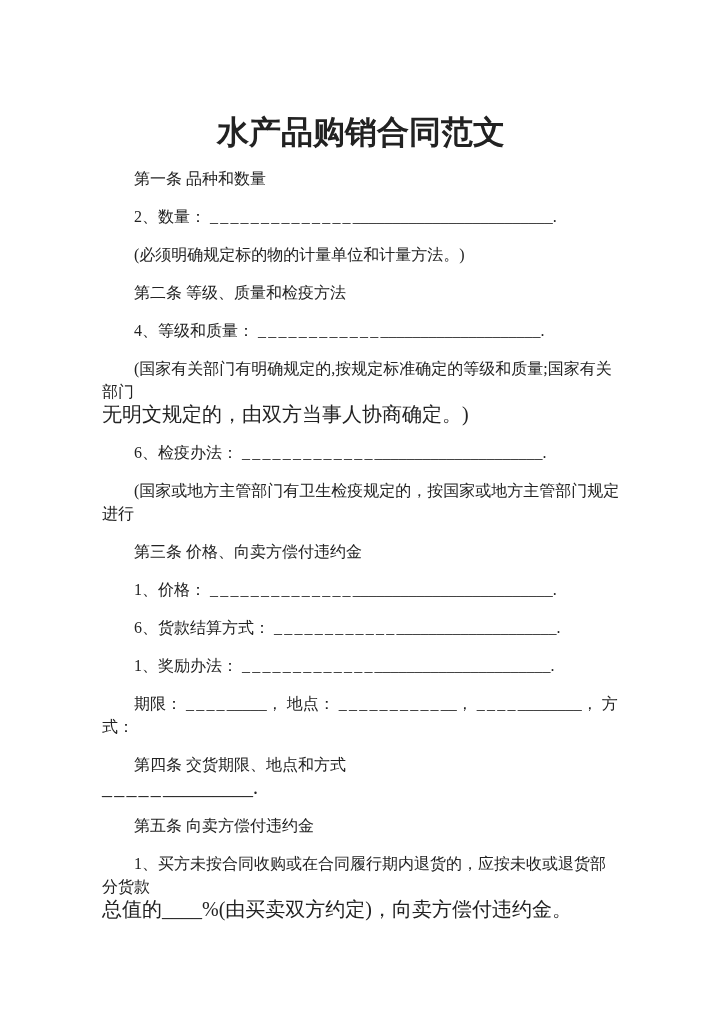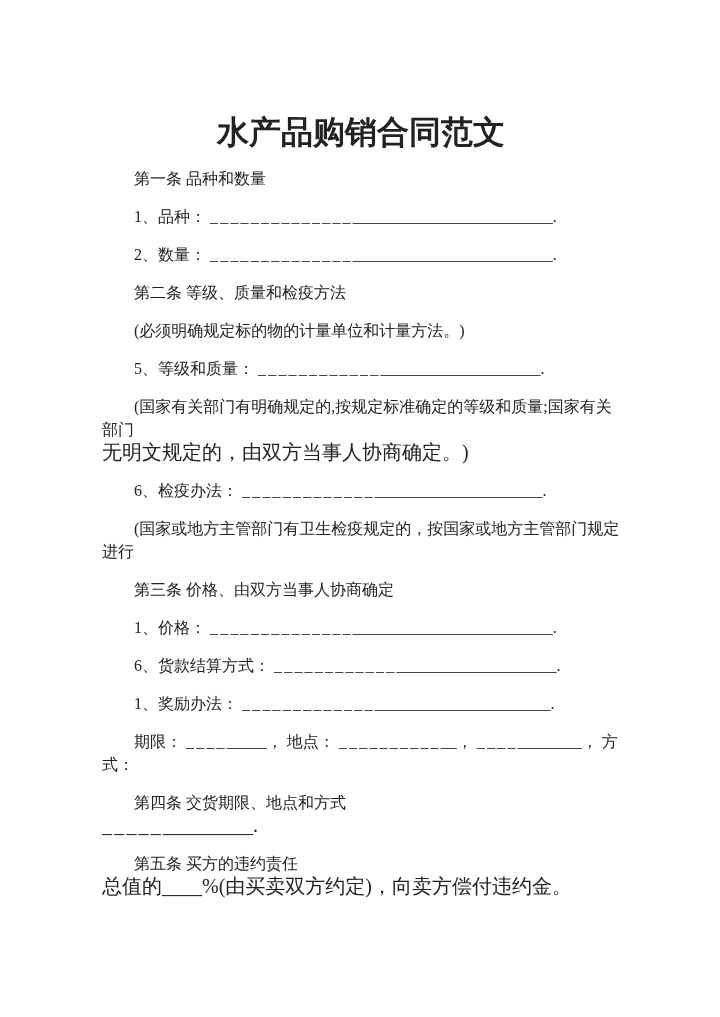--- a/index.html
+++ b/index.html
@@ -41,49 +41,49 @@
 </head>
 <body>
 
 <div class="page">
   <div class="content">
 
     <h1 class="doc-title">水产品购销合同范文</h1>
 
     <p class="line indent">第一条 品种和数量</p>
 
-    <p class="line indent"><span>1、品种：</span> <span class="bd">______________</span><span class="bs">_________________________</span><span>.</span></p>
 
     <p class="line indent"><span>2、数量：</span> <span class="bd">______________</span><span class="bs">_________________________</span><span>.</span></p>
 
+    <p class="line indent">(必须明确规定标的物的计量单位和计量方法。)</p>
+
     <p class="line indent">第二条 等级、质量和检疫方法</p>
 
-    <p class="line indent">(必须明确规定标的物的计量单位和计量方法。)</p>
-
-    <p class="line indent"><span>5、等级和质量：</span> <span class="bd">____________</span><span class="bs">____________________</span><span>.</span></p>
+    <p class="line indent"><span>4、等级和质量：</span> <span class="bd">____________</span><span class="bs">____________________</span><span>.</span></p>
 
     <p class="line indent">(国家有关部门有明确规定的,按规定标准确定的等级和质量;国家有关部门</p>
     <p class="wrapline">无明文规定的，由双方当事人协商确定。)</p>
 
     <p class="line indent"><span>6、检疫办法：</span> <span class="bd">_____________</span><span class="bs">_____________________</span><span>.</span></p>
 
     <p class="line indent">(国家或地方主管部门有卫生检疫规定的，按国家或地方主管部门规定进行</p>
 
-    <p class="line indent">第三条 价格、由双方当事人协商确定</p>
+    <p class="line indent">第三条 价格、向卖方偿付违约金</p>
 
     <p class="line indent"><span>1、价格：</span> <span class="bd">______________</span><span class="bs">_________________________</span><span>.</span></p>
 
     <p class="line indent"><span>6、货款结算方式：</span> <span class="bd">____________</span><span class="bs">____________________</span><span>.</span></p>
 
     <p class="line indent"><span>1、奖励办法：</span> <span class="bd">_____________</span><span class="bs">______________________</span><span>.</span></p>
 
     <p class="line indent"><span>期限：</span> <span class="bd">____</span><span class="bs">_____</span><span>，</span> <span>地点：</span> <span class="bd">__________</span><span class="bs">__</span><span>，</span> <span class="bd">____</span><span class="bs">________</span><span>，</span> <span>方式：</span></p>
 
     <p class="line indent">第四条 交货期限、地点和方式</p>
 
     <p class="wrapline"><span class="bd">_____</span><span class="bs">_________</span><span>.</span></p>
 
-    <p class="line indent">第五条 买方的违约责任</p>
+    <p class="line indent">第五条 向卖方偿付违约金</p>
 
+    <p class="line indent">1、买方未按合同收购或在合同履行期内退货的，应按未收或退货部分货款</p>
     <p class="wrapline">总值的____%(由买卖双方约定)，向卖方偿付违约金。</p>
 
   </div>
 </div>
 
 </body></html>

